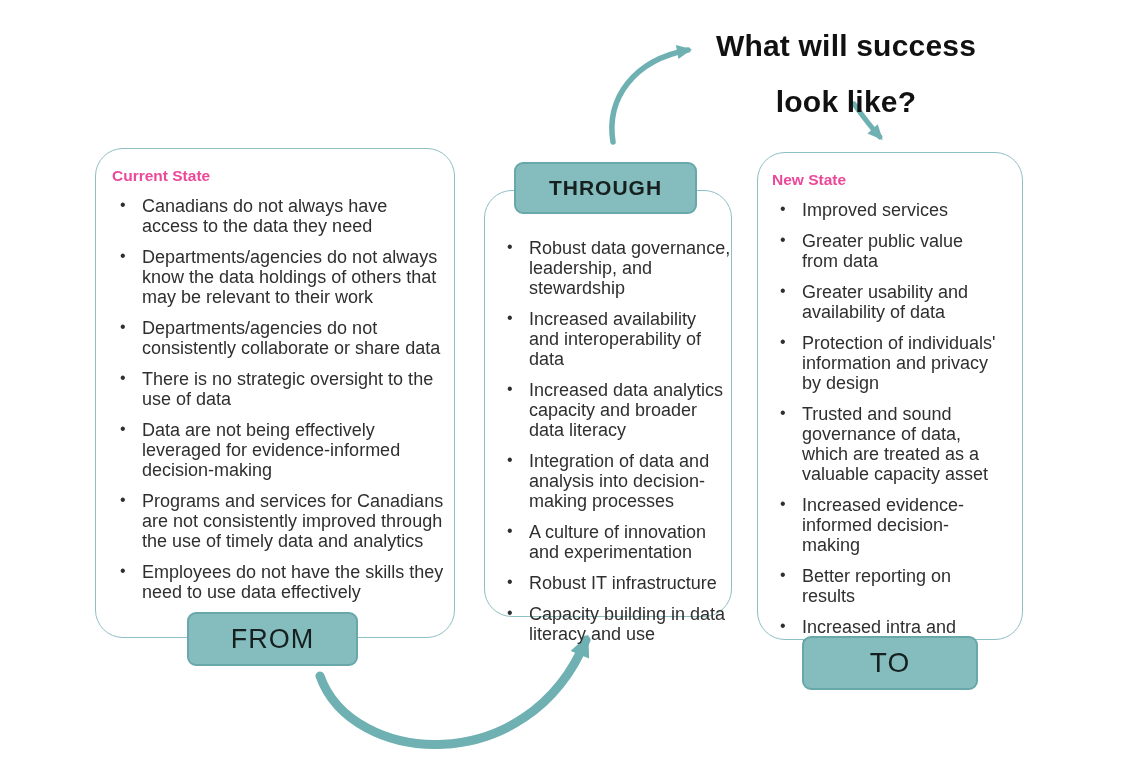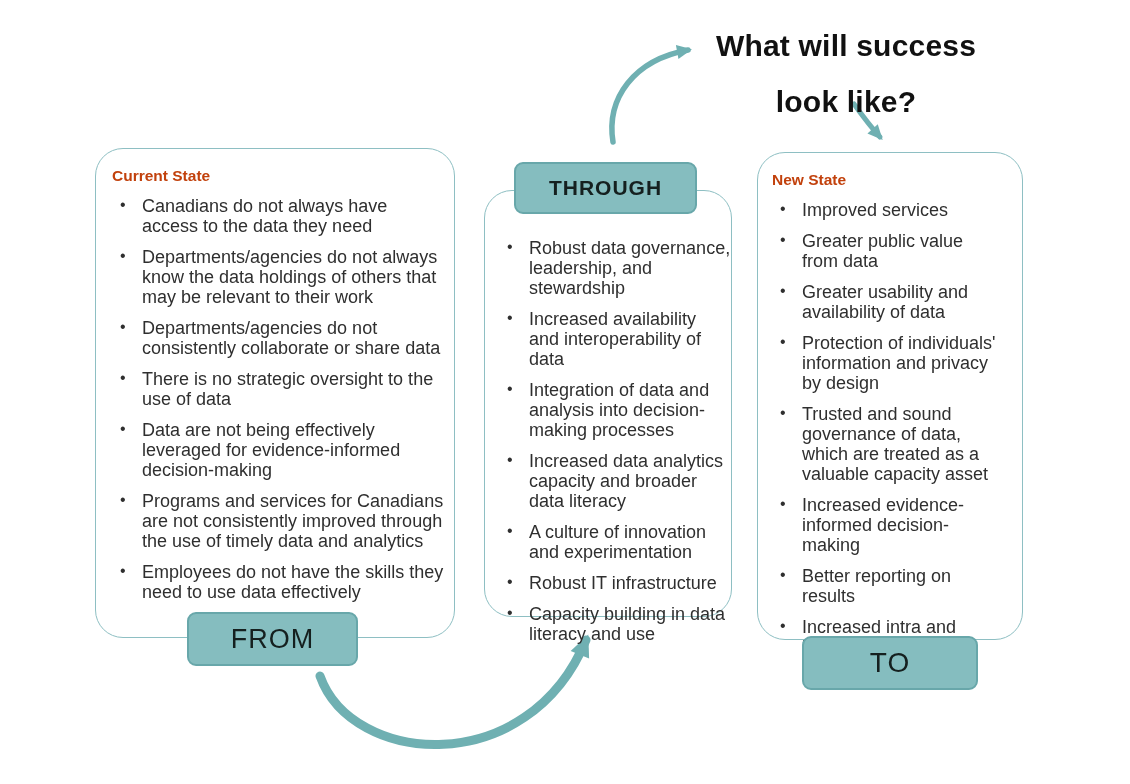--- a/index.html
+++ b/index.html
@@ -24,21 +24,21 @@
     font-size:30px;font-weight:bold;line-height:56px;color:var(--title-color);
     text-align:center;letter-spacing:0.2px;
   }
   .box{
     position:absolute;background:#ffffff;border:1.5px solid var(--box-border);
     border-radius:28px;z-index:2;
   }
   .box-left{left:95px;top:148px;width:360px;height:490px;padding:18px 10px 0 14px;}
   .box-mid{left:484px;top:190px;width:248px;height:427px;padding:47px 0 0 12px;}
   .box-right{left:757px;top:152px;width:266px;height:488px;padding:18px 24px 0 12px;}
-  .box-header{font-size:15.5px;font-weight:bold;color:#c2410c;margin-bottom:11px;padding-left:2px;}
+  .box-header{font-size:15.5px;font-weight:bold;color:#ec4899;margin-bottom:11px;padding-left:2px;}
   ul.bullets{list-style:none;}
   ul.bullets li{
     position:relative;padding-left:32px;margin-bottom:11px;
     font-size:18px;line-height:20px;color:var(--text);
   }
   ul.bullets li::before{
     content:"\2022";position:absolute;left:10px;top:-1px;font-size:16px;color:#2f2f2f;
   }
   .tag{
     position:absolute;z-index:4;background:var(--teal-fill);
@@ -81,22 +81,22 @@
       <li>Data are not being effectively leveraged for evidence-informed decision-making</li>
       <li>Programs and services for Canadians are not consistently improved through the use of timely data and analytics</li>
       <li>Employees do not have the skills they need to use data effectively</li>
     </ul>
   </div>
 
   <div class="box box-mid">
     <ul class="bullets">
       <li>Robust data governance, leadership, and stewardship</li>
       <li>Increased availability and interoperability of data</li>
+      <li>Increased data analytics capacity and broader data literacy</li>
       <li>Integration of data and analysis into decision-making processes</li>
-      <li>Increased data analytics capacity and broader data literacy</li>
       <li>A culture of innovation and experimentation</li>
       <li>Robust IT infrastructure</li>
       <li>Capacity building in data literacy and use</li>
     </ul>
   </div>
 
   <div class="box box-right">
     <div class="box-header">New State</div>
     <ul class="bullets">
       <li>Improved services</li>

